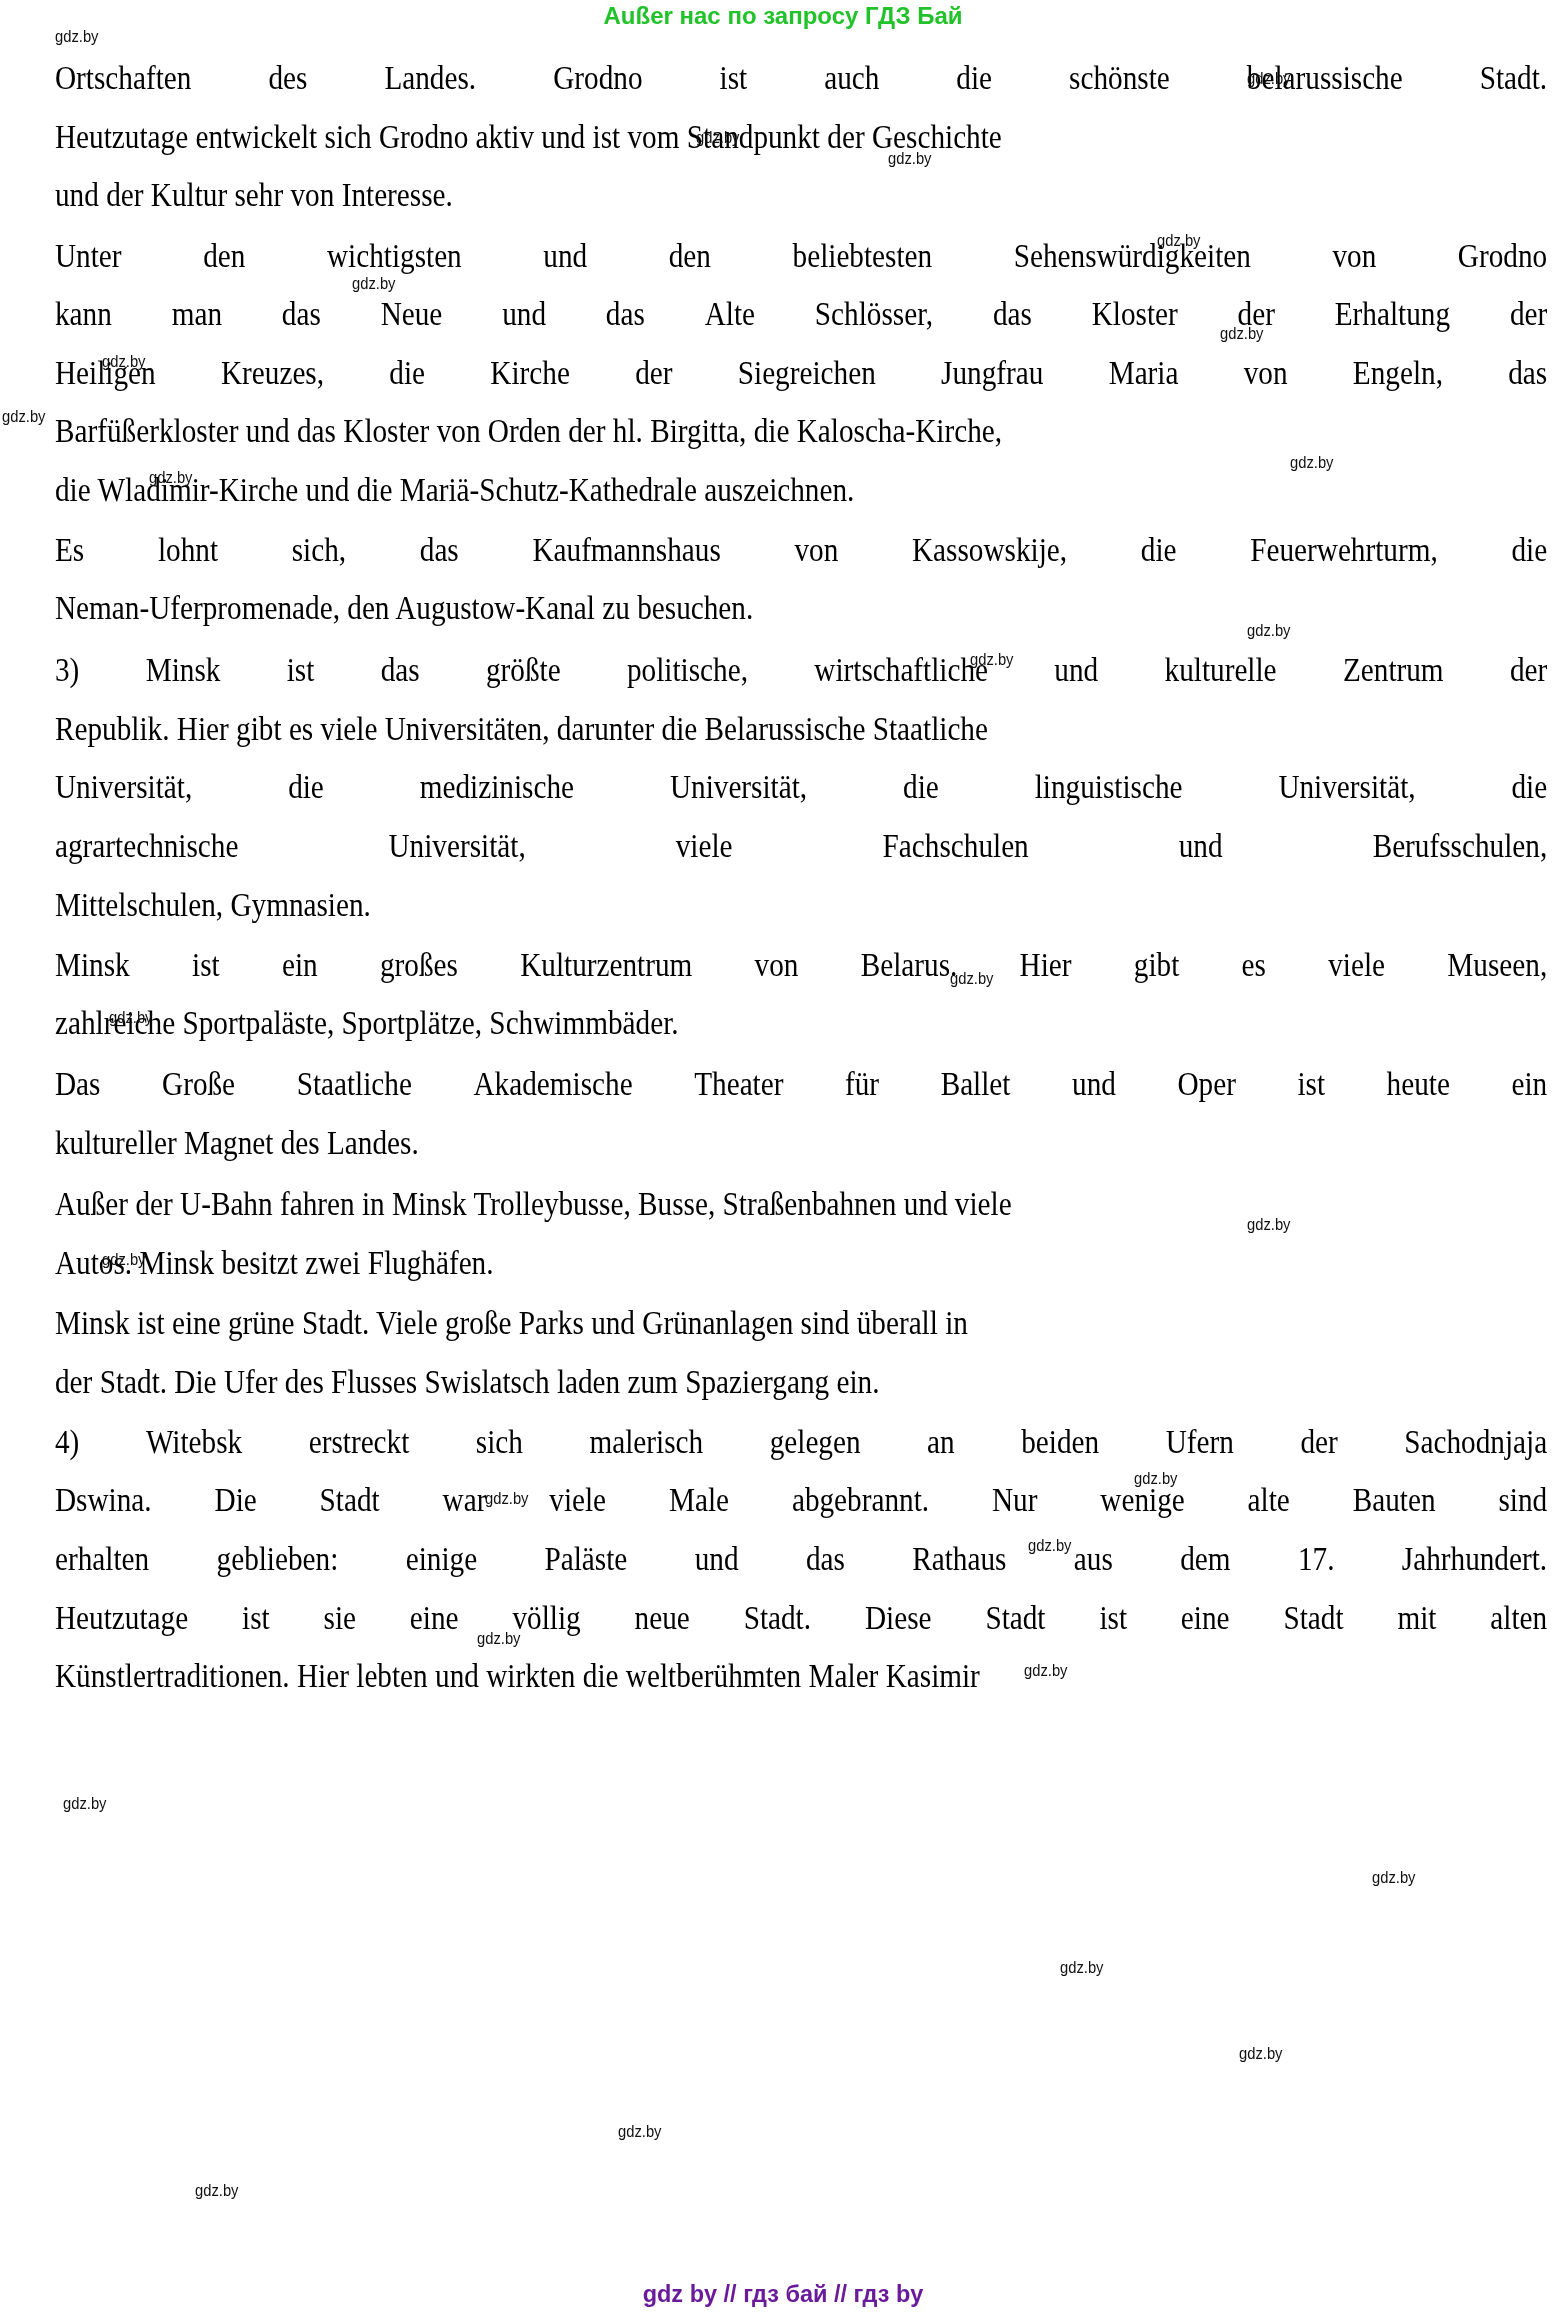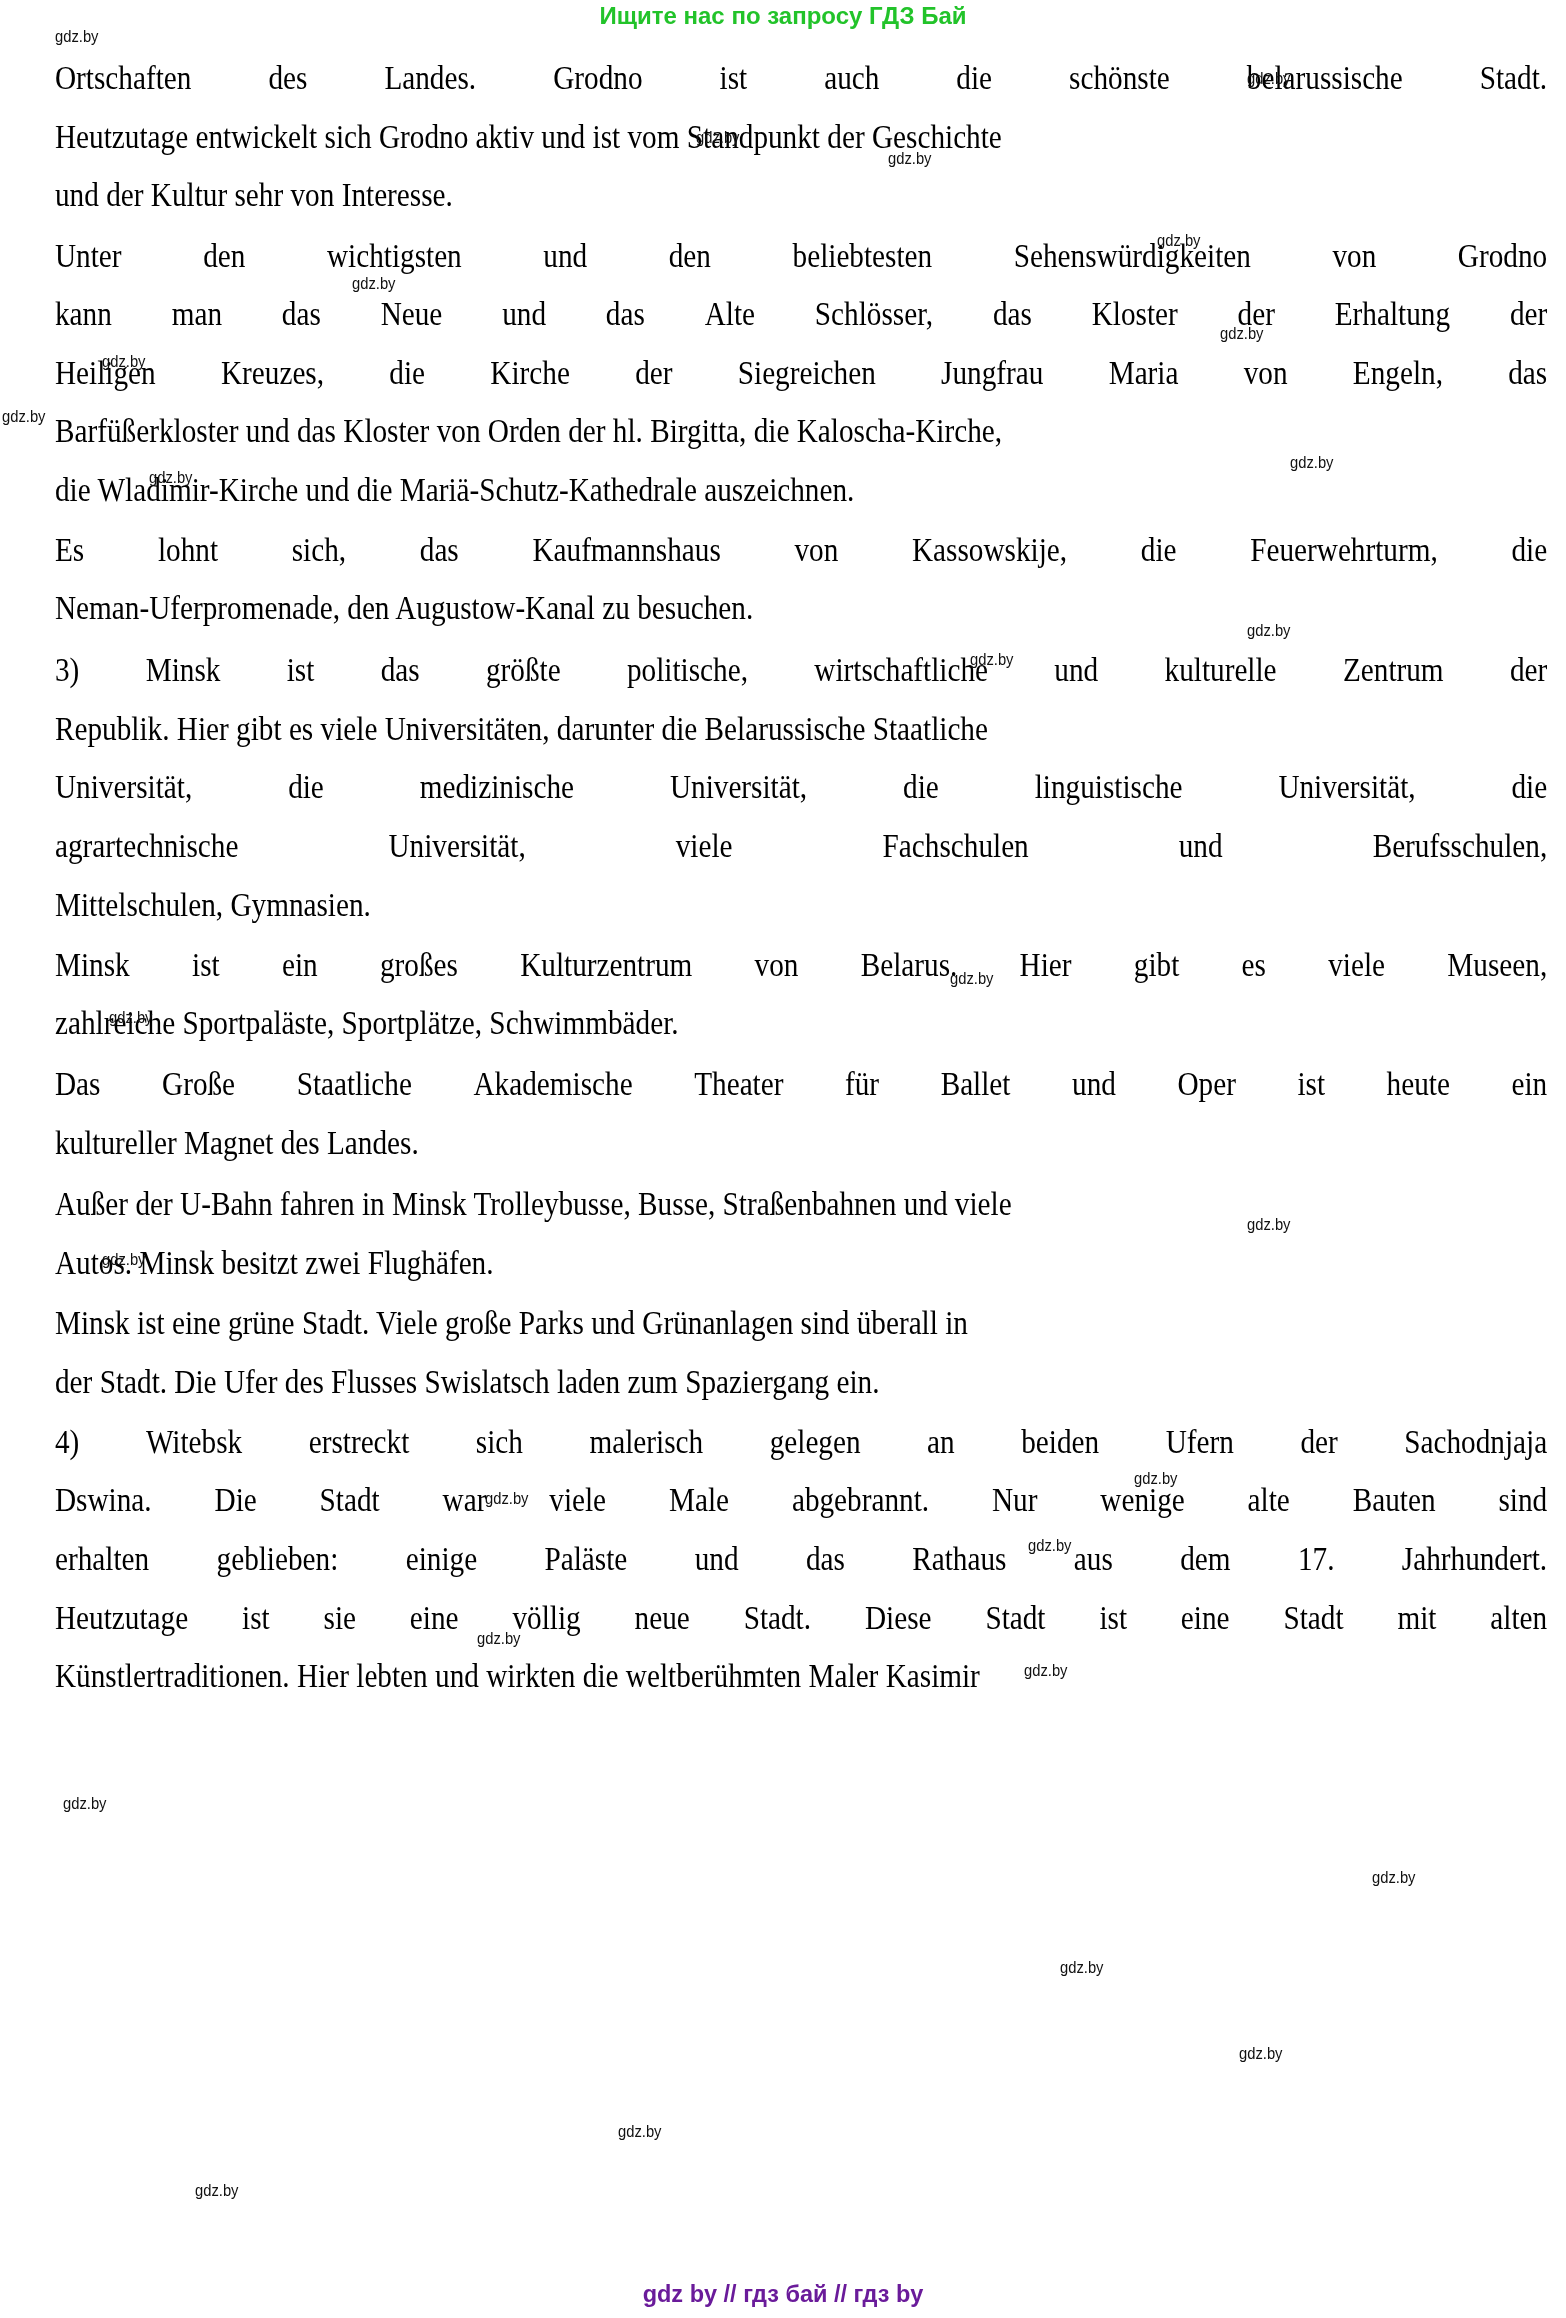--- a/index.html
+++ b/index.html
@@ -78,21 +78,21 @@
     font-size: 16.4px;
     line-height: 1;
     white-space: nowrap;
     transform: scaleX(0.9);
     transform-origin: left top;
   }
 </style>
 </head>
 <body>
 
-<div id="promo-banner" style="color: rgb(34, 195, 42);">Ищите нас по запросу ГДЗ Бай</div>
+<div id="promo-banner" style="color: rgb(34, 195, 42);">Außer нас по запросу ГДЗ Бай</div>
 
 <div id="document-body">
     <div class="text-line justify" style="position: absolute; top: 0px; left: 0px;">
       <span>Ortschaften</span>
       <span>des</span>
       <span>Landes.</span>
       <span>Grodno</span>
       <span>ist</span>
       <span>auch</span>
       <span>die</span>

